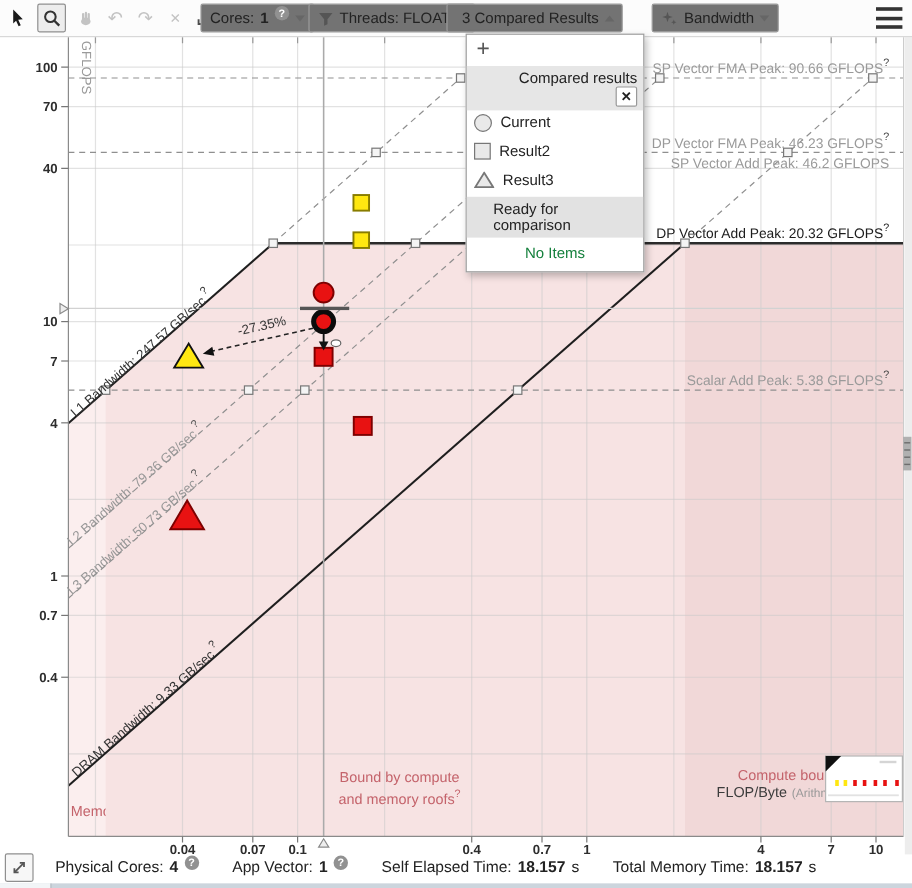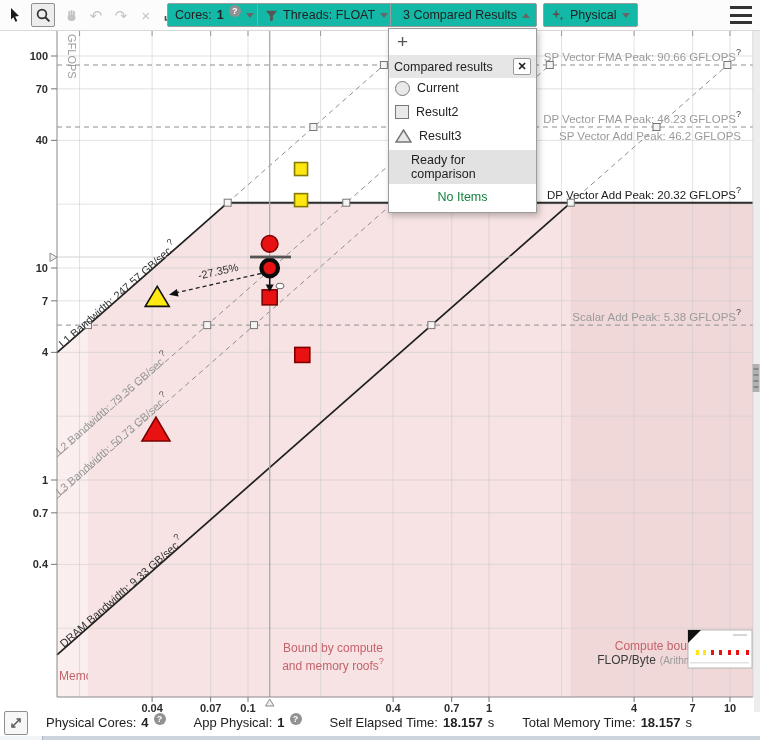--- a/index.html
+++ b/index.html
@@ -3,33 +3,33 @@
 <meta charset="utf-8">
 <style>
   html,body{margin:0;padding:0;background:#fff;font-family:"Liberation Sans",sans-serif;}
   #app{position:relative;width:760px;height:740px;overflow:hidden;background:#fff;}
   
   .toolbar{position:absolute;top:0;left:0;width:760px;height:30px;background:#fcfcfc;border-bottom:1px solid #d8d8d8;z-index:40;}
   .tb-icons{position:absolute;left:6px;top:3px;height:24px;display:flex;align-items:center;gap:7px;}
   .tb-ic{width:18px;height:18px;display:flex;align-items:center;justify-content:center;}
   .tb-zoom{width:22px;height:22px;border:1px solid #8f8f8f;border-radius:2px;background:#ededed;display:flex;align-items:center;justify-content:center;}
   .dis{color:#c3c3c3;font-size:15px;line-height:1;}
-  .tb-btn{position:absolute;top:3px;height:24px;box-sizing:border-box;border:1px solid #9c9c9c;border-radius:2px;background:#14b8a6;
+  .tb-btn{position:absolute;top:3px;height:24px;box-sizing:border-box;border:1px solid #9c9c9c;border-radius:2px;background:#737373;
           display:flex;align-items:center;gap:5px;padding:0 7px;font-size:12.5px;color:#222;white-space:nowrap;}
   .caret-dn{width:0;height:0;border-left:4px solid transparent;border-right:4px solid transparent;border-top:5px solid #666;}
   .caret-up{width:0;height:0;border-left:4px solid transparent;border-right:4px solid transparent;border-bottom:5px solid #666;}
   .qicon{display:inline-flex;width:12px;height:12px;border-radius:50%;background:#919191;color:#fff;font-size:9px;font-weight:bold;
          align-items:center;justify-content:center;position:relative;top:-4px;}
   .hamburger{position:absolute;right:8px;top:6px;width:22px;height:18px;display:flex;flex-direction:column;justify-content:space-between;cursor:pointer;}
   .hamburger div{height:3px;background:#333;}
   
   .cmp-panel{position:absolute;left:388px;top:28px;width:147px;background:#fff;border:1px solid #9c9c9c;
              box-shadow:2px 3px 6px rgba(0,0,0,.25);z-index:50;font-size:12.5px;color:#222;}
   .cmp-add{padding:2px 8px;font-size:19px;color:#555;height:22px;line-height:22px;}
-  .cmp-head{background:#e6e6e6;padding:3px 5px;display:flex;align-items:center;justify-content:space-between;}
+  .cmp-head{background:#e6e6e6;padding:3px 5px;display:flex;align-items:flex-end;justify-content:space-between;flex-direction:column;}
   .cmp-close{width:16px;height:15px;border:1px solid #999;border-radius:2px;background:#fff;color:#222;font-size:11px;
              display:flex;align-items:center;justify-content:center;font-weight:bold;}
   .cmp-row{display:flex;align-items:flex-start;gap:7px;padding:3px 6px;height:18px;}
   .shp{display:inline-block;}
   .shp-circle{width:13px;height:13px;border:1.5px solid #777;border-radius:50%;background:#e9e9e9;}
   .shp-square{width:12px;height:12px;border:1.5px solid #777;background:#e9e9e9;}
   .cmp-sub{background:#e2e2e2;padding:3px 22px;}
   .cmp-empty{color:#15803d;text-align:center;padding:6px 0 8px 0;}
   
   .statusbar{position:absolute;left:0;top:712px;width:760px;height:24px;background:#fff;font-size:13px;color:#222;z-index:30;}
@@ -92,40 +92,40 @@
     </div>
 
     <div class="tb-btn" style="left:257px;">
       <svg width="13" height="13" viewBox="0 0 14 14">
           <path d="M1,2 L13,2 L8.5,7.5 L8.5,12 L5.5,13.5 L5.5,7.5 Z" fill="#555"></path>
         </svg>
       <span>Threads: FLOAT</span>
         <span class="caret-dn"></span>
     </div>
 
-    <div class="tb-btn" style="left:390px;width:147px;">
+    <div class="tb-btn" style="left:372px;width:147px;">
       <svg width="14" height="14" viewBox="0 0 16 16">
           <g stroke="#555" stroke-width="1.1" fill="none">
             <line x1="8" y1="1.5" x2="8" y2="13"></line>
             <line x1="2.5" y1="3.5" x2="13.5" y2="3.5"></line>
             <path d="M2.8,3.8 L1.3,8 L4.3,8 Z"></path>
             <path d="M13.2,3.8 L11.7,8 L14.7,8 Z"></path>
             <line x1="5" y1="13.6" x2="11" y2="13.6"></line>
           </g>
         </svg>
       <span>3 Compared Results</span>
         <span class="caret-up"></span>
     </div>
 
     <div class="tb-btn" style="left:543px;">
       <svg width="14" height="14" viewBox="0 0 16 16">
           <path d="M6,2 L7.2,5.8 L11,7 L7.2,8.2 L6,12 L4.8,8.2 L1,7 L4.8,5.8 Z" fill="#555"></path>
           <path d="M12,9.5 L12.7,11.3 L14.5,12 L12.7,12.7 L12,14.5 L11.3,12.7 L9.5,12 L11.3,11.3 Z" fill="#555"></path>
         </svg>
-      <span>Physical</span>
+      <span>Bandwidth</span>
         <span class="caret-dn"></span>
     </div>
 
     <div class="hamburger">
         <div></div>
         <div></div>
         <div></div>
       </div>
   </div>
 
@@ -369,21 +369,21 @@
     </svg>
   </div>
   <div class="statusbar">
     <div class="sb-items">
       <span class="sb-item">
         <span>Physical Cores:</span>
           <b>4</b>
           <span class="qicon">?</span>
       </span>
       <span class="sb-item">
-        <span>App Physical:</span>
+        <span>App Vector:</span>
           <b>1</b>
           <span class="qicon">?</span>
       </span>
       <span class="sb-item">
         <span>Self Elapsed Time:</span>
           <b>18.157</b>
           <span>s</span>
       </span>
       <span class="sb-item">
         <span>Total Memory Time:</span>

